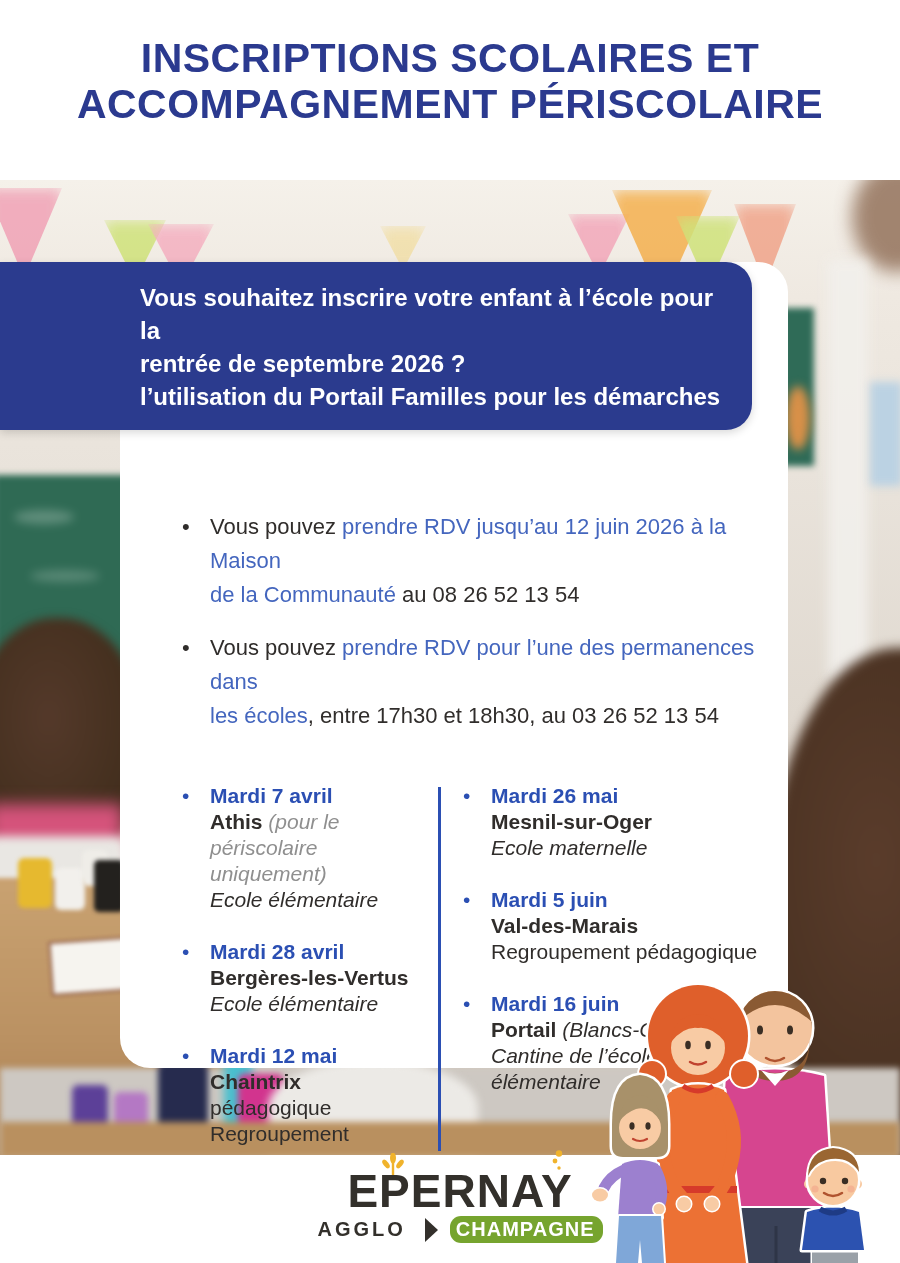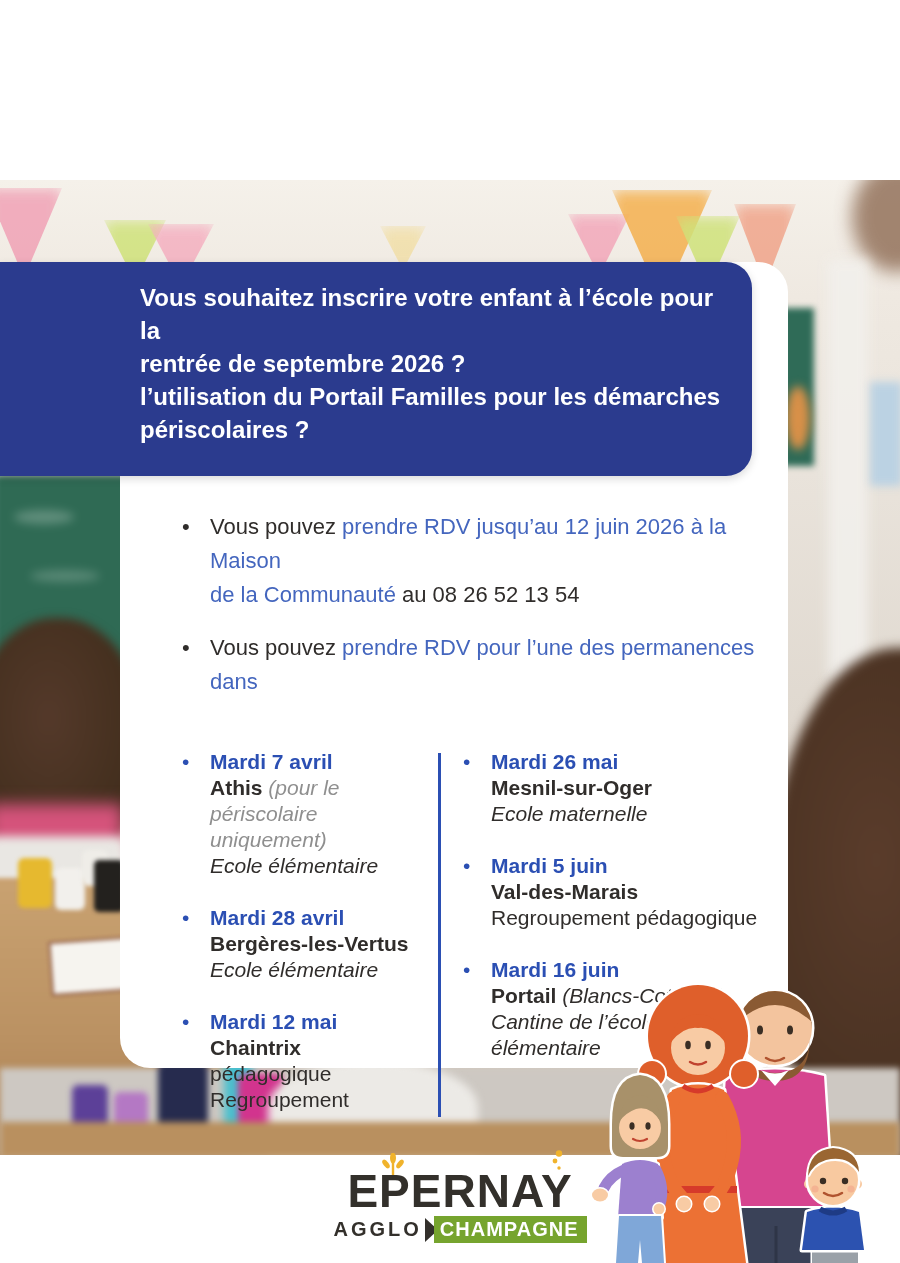--- a/index.html
+++ b/index.html
@@ -48,21 +48,21 @@
   .patch-turquoise{left:224px;top:868px;width:28px;height:94px;background:#49BFCE;filter:blur(4px);}
   .pot-magenta{left:238px;top:894px;width:46px;height:62px;background:#D2348E;border-radius:7px;filter:blur(3px);}
   .chair-white{left:268px;top:880px;width:210px;height:95px;background:#ECEAE6;border-radius:50% 50% 0 0;filter:blur(4px);}
   .wood-bottom{left:0px;top:942px;width:900px;height:36px;background:#B9905F;filter:blur(3px);}
 
   
   .card{position:absolute;left:120px;top:262px;width:668px;height:806px;background:#ffffff;border-radius:30px;z-index:2;}
   .card-content{padding:248px 28px 0 60px;}
 
   
-  .intro-box{position:absolute;left:0;top:262px;width:752px;height:214px;background:#2B3B8E;
+  .intro-box{position:absolute;left:0;top:262px;width:752px;height:168px;background:#2B3B8E;
              border-radius:0 26px 26px 0;z-index:3;color:#ffffff;font-weight:bold;font-size:24px;line-height:33px;
              padding:0;box-shadow:0 3px 8px rgba(0,0,0,0.15);}
   .intro-inner{padding:19px 30px 0 140px;}
   .intro-q2{margin-top:24px;}
 
   
   .bullet{position:relative;padding-left:30px;font-size:22px;line-height:34px;color:#302D2B;margin-bottom:19px;}
   .bullet .dot{position:absolute;left:2px;top:0;color:#302D2B;}
   .blue-seg{color:#4466BE;}
 
@@ -78,34 +78,38 @@
   .note-gray{color:#8F8F8F;font-style:italic;}
   .note-dark{font-style:italic;}
   .venue-italic{font-style:italic;}
   .venue-regular{font-style:normal;}
 
   
   .logo{position:absolute;left:340px;top:1168px;width:240px;text-align:center;z-index:4;}
   .logo-name{position:relative;display:inline-block;color:#33302B;font-weight:bold;font-size:46px;letter-spacing:1px;line-height:1;}
   .wheat{position:absolute;left:33px;top:-15px;}
   .bubbles{position:absolute;right:8px;top:-18px;}
-  .logo-row2{display:flex;align-items:center;justify-content:center;margin-top:2px;}
+  .logo-row2{display:flex;align-items:center;justify-content:center;margin-top:2px;gap:16px;}
   .logo-agglo{color:#33302B;font-weight:bold;font-size:20px;letter-spacing:3px;}
   .chev{width:0;height:0;border-top:12px solid transparent;border-bottom:12px solid transparent;border-left:13px solid #33302B;margin-left:3px;}
   .logo-champagne{background:#76A42E;color:#ffffff;font-weight:bold;font-size:20px;letter-spacing:1px;
-                  padding:2px 8px 2px 6px;margin-left:-4px;}
+                  padding:2px 8px 2px 6px;margin-left:-4px;border-radius:11px;}
 
   
   .family{position:absolute;left:588px;top:978px;width:312px;height:285px;z-index:5;}
 </style>
 </head>
 <body>
 
 <div class="page">
 
+  <div class="title">
+    <div>INSCRIPTIONS SCOLAIRES ET</div>
+    <div>ACCOMPAGNEMENT PÉRISCOLAIRE</div>
+  </div>
 
   <div class="photo">
     <div class="flag f1"></div>
     <div class="flag f2"></div>
     <div class="flag f3"></div>
     <div class="flag f4"></div>
     <div class="flag f5"></div>
     <div class="flag f6"></div>
     <div class="flag f7"></div>
     <div class="flag f8"></div>
@@ -142,20 +146,21 @@
 
       <div class="bullet">
         <span class="dot">•</span>
         <div><span>Vous pouvez </span><span class="blue-seg">prendre RDV jusqu’au 12 juin 2026 à la Maison</span></div>
         <div><span class="blue-seg">de la Communauté</span><span> au 08 26 52 13 54</span></div>
       </div>
 
       <div class="bullet">
         <span class="dot">•</span>
         <div><span>Vous pouvez </span><span class="blue-seg">prendre RDV pour l’une des permanences dans</span></div>
+        <div><span class="blue-seg">les écoles</span><span>, entre 17h30 et 18h30, au 03 26 52 13 54</span></div>
       </div>
 
       <div class="columns">
 
         <div class="col-left">
 
           <div class="sched-item">
             <span class="dot">•</span>
             <div class="sched-date">Mardi 7 avril</div>
             <div><span class="sched-place">Athis</span><span class="note-gray"> (pour le périscolaire</span></div>
@@ -209,21 +214,20 @@
       </div>
 
     </div>
   </div>
 
   <div class="intro-box">
     <div class="intro-inner">
       <div>Vous souhaitez inscrire votre enfant à l’école pour la</div>
       <div>rentrée de septembre 2026 ?</div>
       <div>l’utilisation du Portail Familles pour les démarches</div>
-      <div>périscolaires ?</div>
     </div>
   </div>
 
   <div class="logo">
     <div class="logo-name">
       <span>EPERNAY</span>
       <svg class="wheat" width="26" height="22" viewBox="0 0 26 22">
         <path d="M13 22 L13 8" stroke="#F0B32C" stroke-width="2.4" fill="none"></path>
         <ellipse cx="13" cy="5" rx="3" ry="5.5" fill="#F0B32C"></ellipse>
         <ellipse cx="6" cy="11" rx="2.6" ry="5" fill="#F0B32C" transform="rotate(-38 6 11)"></ellipse>

